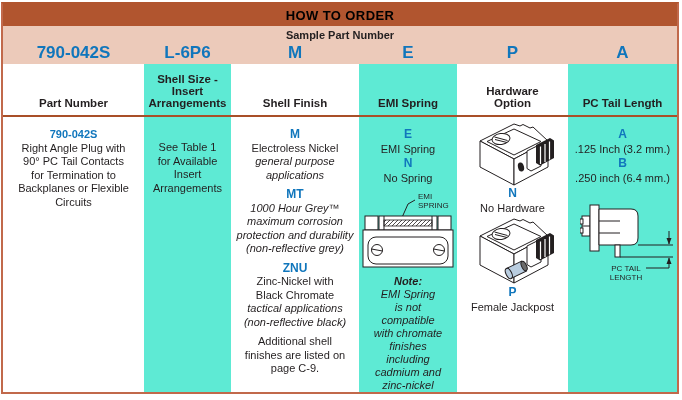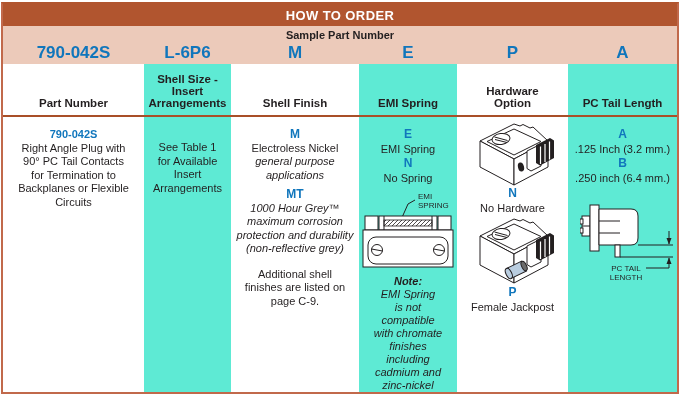--- a/index.html
+++ b/index.html
@@ -6,21 +6,21 @@
   body{
     width:682px;height:400px;background:#ffffff;overflow:hidden;position:relative;
     font-family:"Liberation Sans",sans-serif;color:#231f20;
     -webkit-font-smoothing:antialiased;
   }
   .frame{
     position:absolute;left:1px;top:2px;width:678px;height:392px;
     border:2px solid #c1694b;border-top-color:#b1552f;box-sizing:border-box;background:#ffffff;
   }
   .titlebar{
-    height:22px;background:#b1552f;color:#ffffff;
+    height:22px;background:#b1552f;color:#000000;
     display:flex;align-items:center;justify-content:center;
     font-size:13px;font-weight:bold;letter-spacing:.4px;
   }
   .sampleband{
     height:18px;background:#eccaba;
     display:flex;align-items:center;justify-content:center;
     font-size:11px;font-weight:bold;
   }
   .grid{display:grid;grid-template-columns:141px 87px 128px 98px 111px 109px;}
   .coderow{height:20px;background:#eccaba;}
@@ -136,20 +136,27 @@
       </div>
       <div class="gap"></div>
       <div>
         <div class="ln3 blue code-lg">MT</div>
         <div class="ln3 it">1000 Hour Grey™</div>
         <div class="ln3 it">maximum corrosion</div>
         <div class="ln3 it">protection and durability</div>
         <div class="ln3 it">(non-reflective grey)</div>
       </div>
       <div class="gap"></div>
+      <div>
+        <div class="ln3 blue code-lg">ZNU</div>
+        <div class="ln3">Zinc-Nickel with</div>
+        <div class="ln3">Black Chromate</div>
+        <div class="ln3 it">tactical applications</div>
+        <div class="ln3 it">(non-reflective black)</div>
+      </div>
       <div class="gap"></div>
       <div>
         <div class="ln3">Additional shell</div>
         <div class="ln3">finishes are listed on</div>
         <div class="ln3">page C-9.</div>
       </div>
     </div>
 
     <div class="cell peach c4">
       <div class="lnw blue code-lg">E</div>

